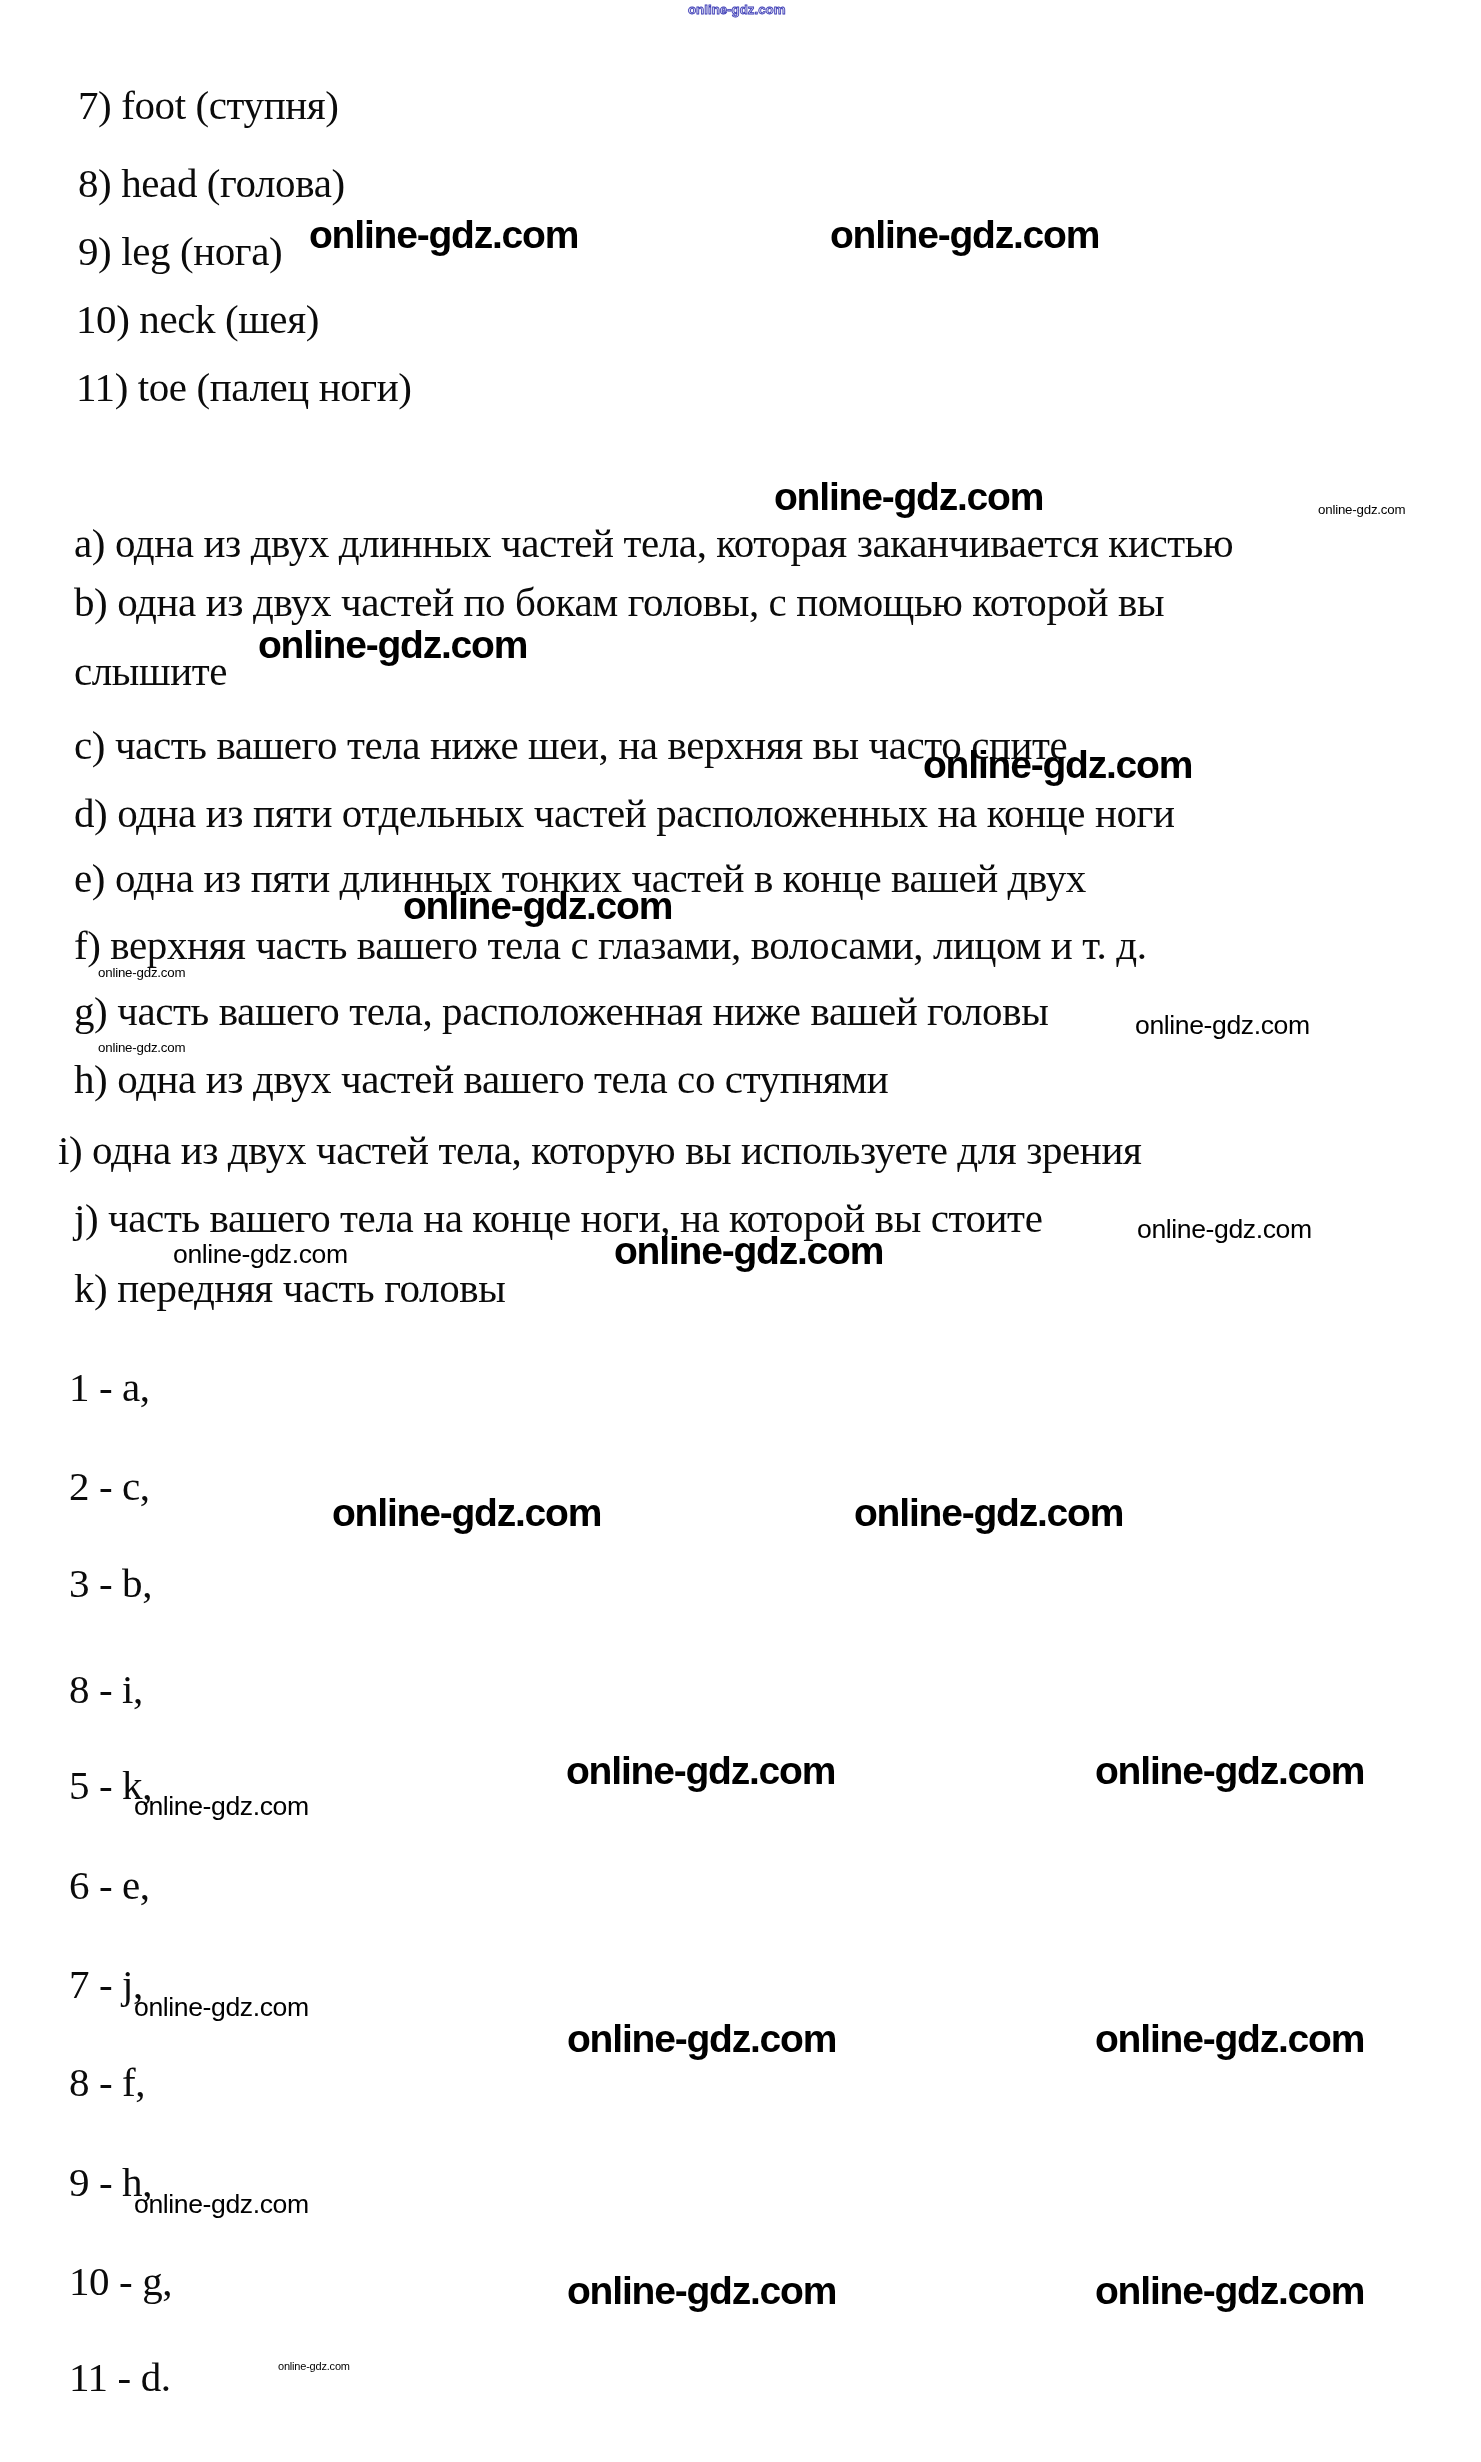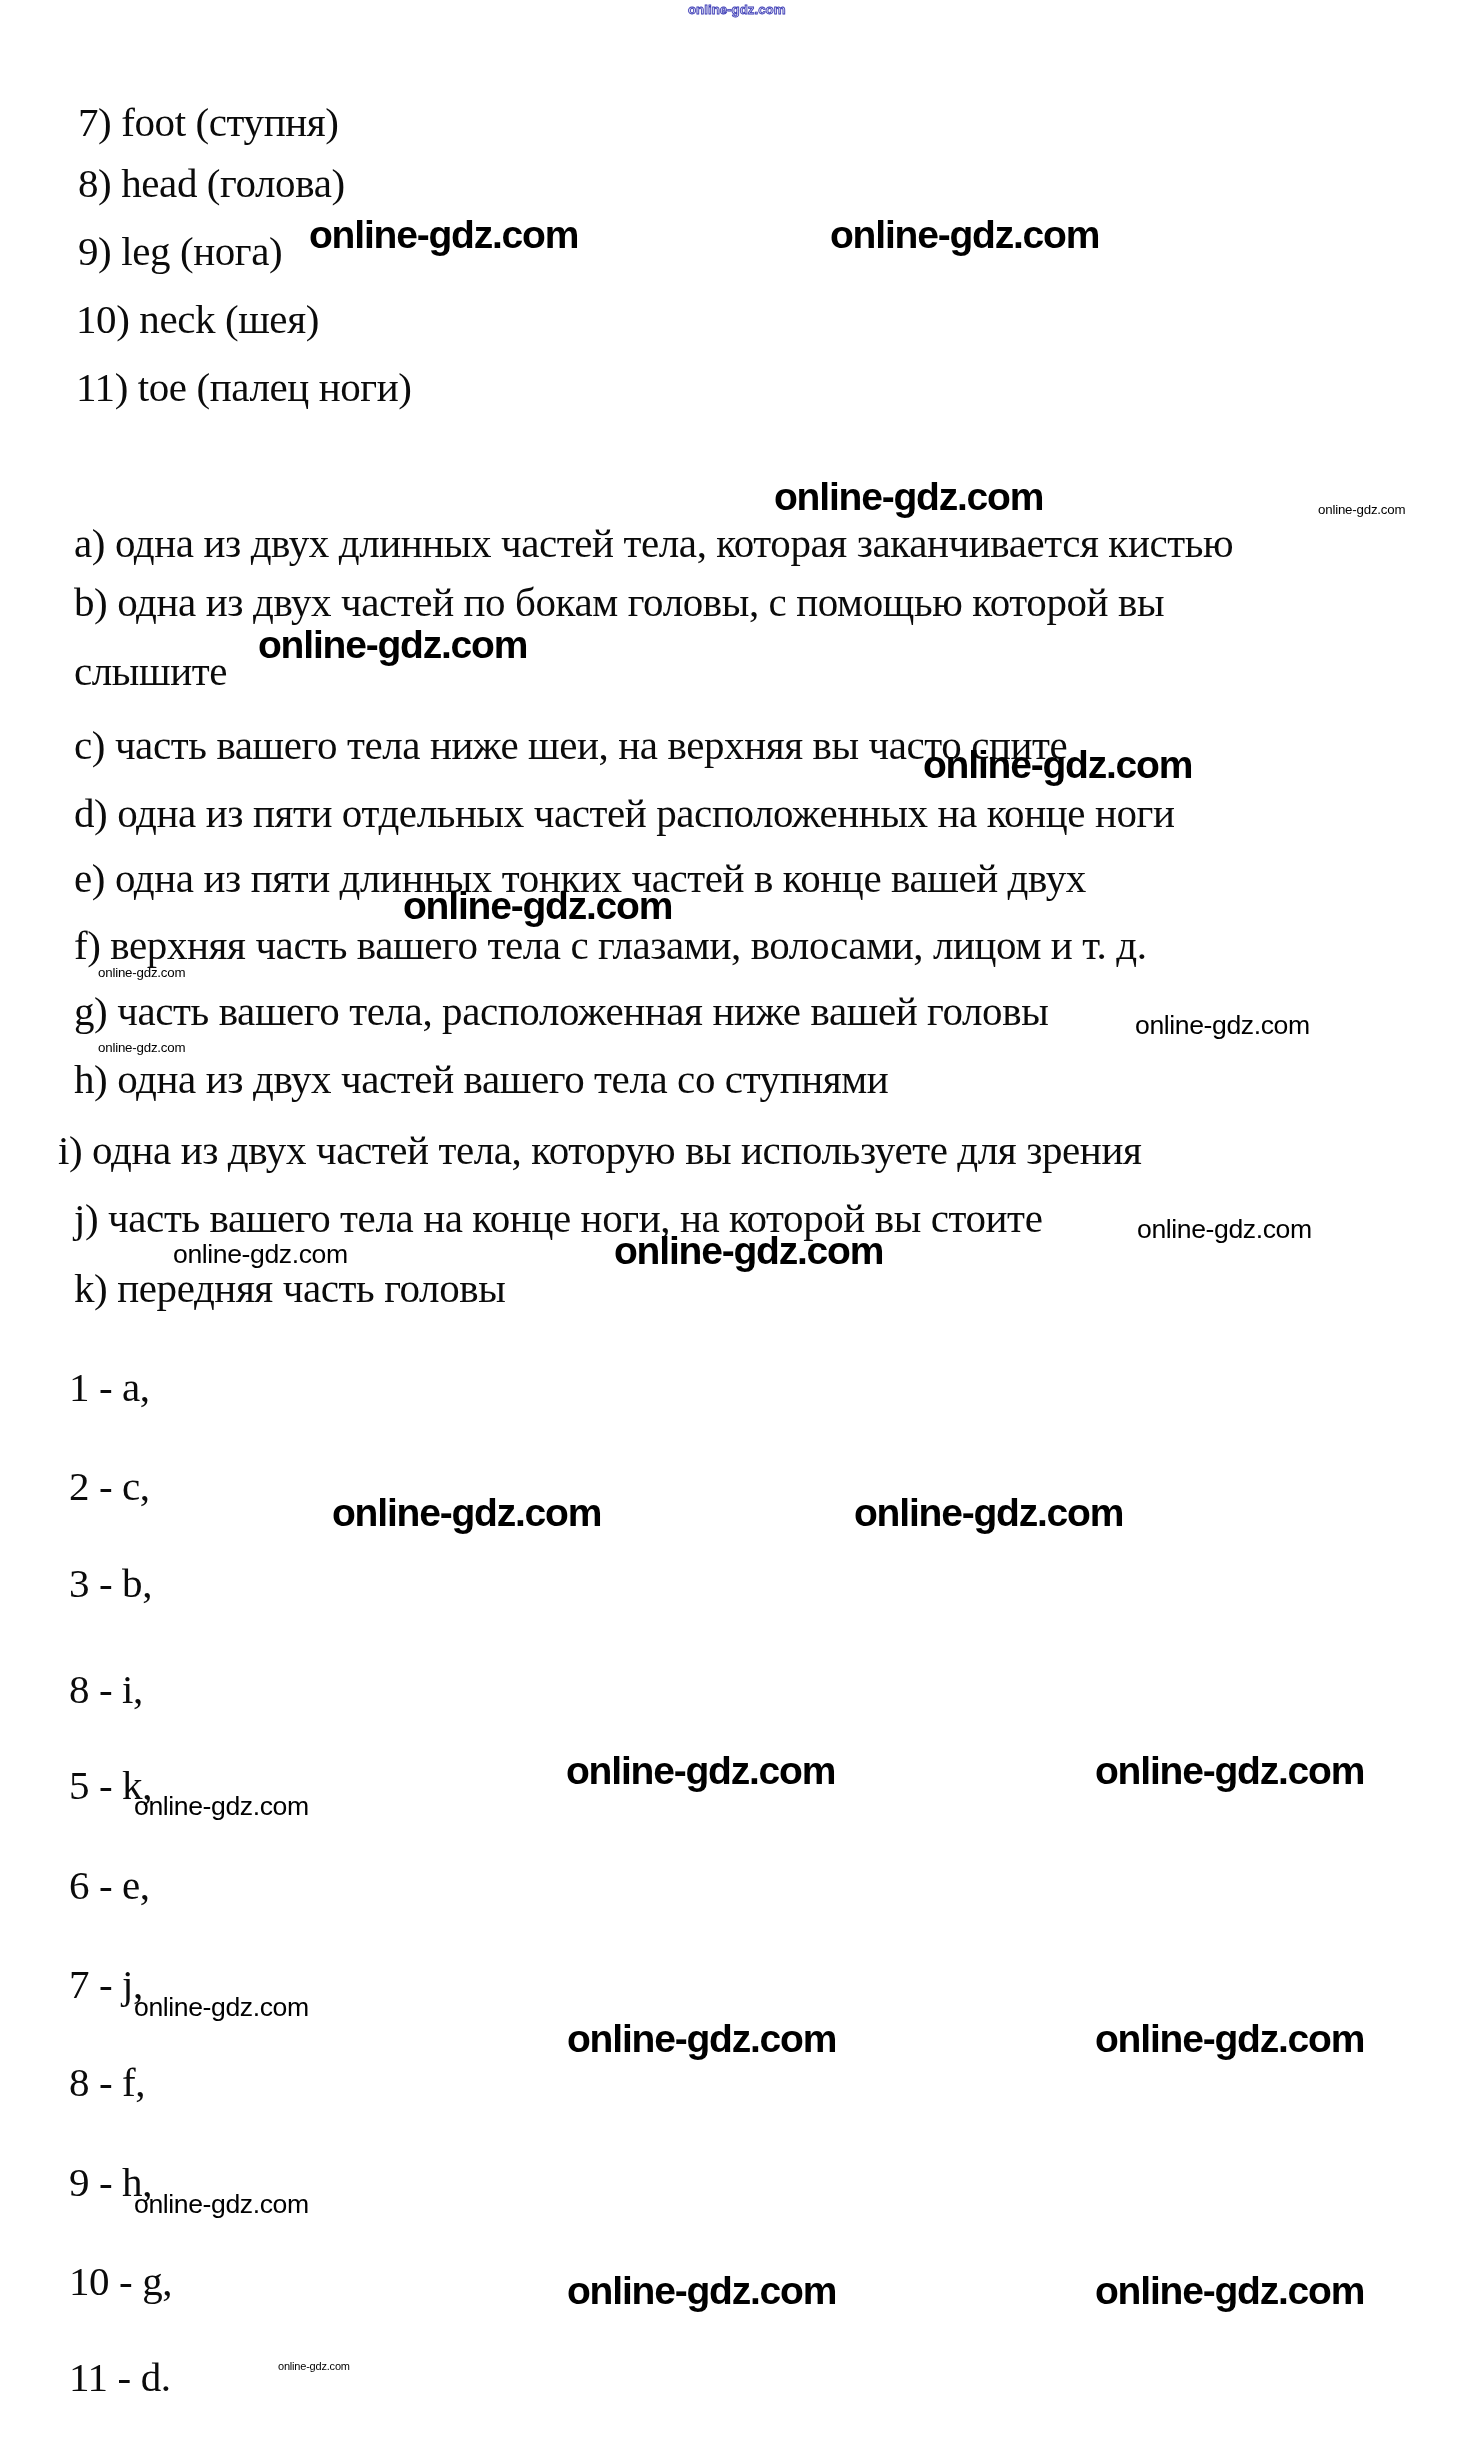--- a/index.html
+++ b/index.html
@@ -35,21 +35,21 @@
     text-shadow:0 0 0.8px #4343b8;
   }
 </style>
 </head>
 <body>
 
 <div class="page">
 
   <div class="wm wm-blue" style="left:688px;top:2.3px;">online-gdz.com</div>
 
-  <div class="t" style="left:78px;top:100px;">7) foot (ступня)</div>
+  <div class="t" style="left:78px;top:83px;">7) foot (ступня)</div>
   <div class="t" style="left:78px;top:161px;">8) head (голова)</div>
   <div class="t" style="left:78px;top:229px;">9) leg (нога)</div>
   <div class="t" style="left:76px;top:297px;">10) neck (шея)</div>
   <div class="t" style="left:76px;top:365px;">11) toe (палец ноги)</div>
 
   <div class="wm wm-b" style="left:309px;top:213px;">online-gdz.com</div>
   <div class="wm wm-b" style="left:830px;top:213px;">online-gdz.com</div>
 
   <div class="wm wm-b" style="left:774px;top:475px;">online-gdz.com</div>
   <div class="wm wm-t" style="left:1318px;top:502px;">online-gdz.com</div>

